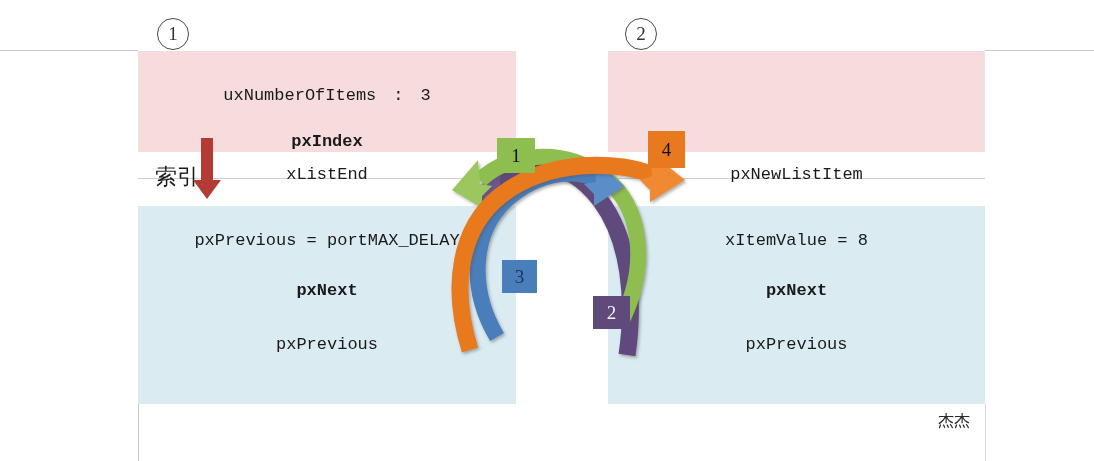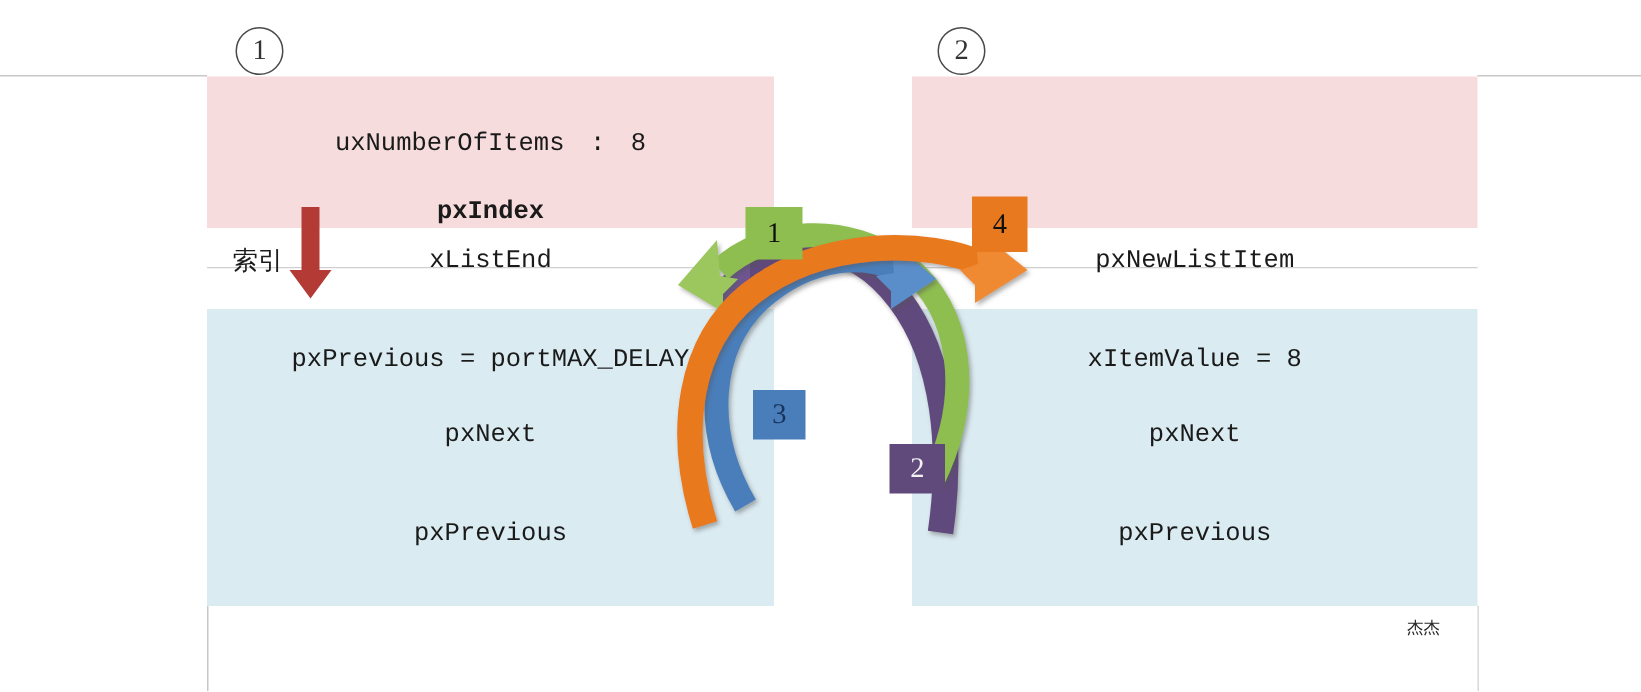--- a/index.html
+++ b/index.html
@@ -100,29 +100,29 @@
     font-size: 17px;
     color: #1a1a1a;
     white-space: pre;
   }
   .ptext.bold { font-weight: bold; }
 
   .row-count   { top: 32px; }
   .row-index   { top: 81px; }
   .row-listend { top: 114px; }
   .row-value   { top: 180px; }
-  .row-next    { top: 230px; }
-  .row-prev    { top: 296px; text-align: center; }
+  .row-next    { top: 230px; font-weight: bold; }
+  .row-prev    { top: 284px; text-align: center; }
 
   
   #suoyin-label {
     position: absolute;
     left: 155px; top: 162px;
     font-family: "DejaVu Sans", sans-serif;
-    font-size: 17px;
+    font-size: 22px;
     color: #1c1c1c;
   }
   #red-arrow {
     position: absolute;
     left: 192px; top: 138px;
     width: 30px; height: 62px;
   }
 
   
   #arrows {
@@ -157,21 +157,21 @@
   #frame-vline-right {
     position: absolute;
     left: 985px; top: 404px;
     width: 1px; height: 57px;
     background: #d8d8d8;
   }
   #watermark {
     position: absolute;
     left: 938px; top: 411px;
     font-family: "DejaVu Sans", sans-serif;
-    font-size: 11px;
+    font-size: 16px;
     color: #2a2a2a;
     letter-spacing: 0px;
   }
 </style>
 </head>
 <body>
 
 <div id="stage">
 
   <div class="top-rule-left"></div>
@@ -180,21 +180,21 @@
   <div class="circ-num" id="circ-1">1</div>
   <div class="circ-num" id="circ-2">2</div>
 
   <div class="col" id="col-left">
     <div class="band-pink"></div>
     <div class="band-gap"></div>
     <div class="band-rule"></div>
     <div class="band-white"></div>
     <div class="band-blue"></div>
 
-    <div class="ptext row-count">uxNumberOfItems　:　8</div>
+    <div class="ptext row-count">uxNumberOfItems　:　3</div>
     <div class="ptext row-index bold">pxIndex</div>
     <div class="ptext row-listend">xListEnd</div>
     <div class="ptext row-value">pxPrevious = portMAX_DELAY</div>
     <div class="ptext row-next">pxNext</div>
     <div class="ptext row-prev">pxPrevious</div>
   </div>
 
   <div class="col" id="col-right">
     <div class="band-pink"></div>
     <div class="band-gap"></div>

